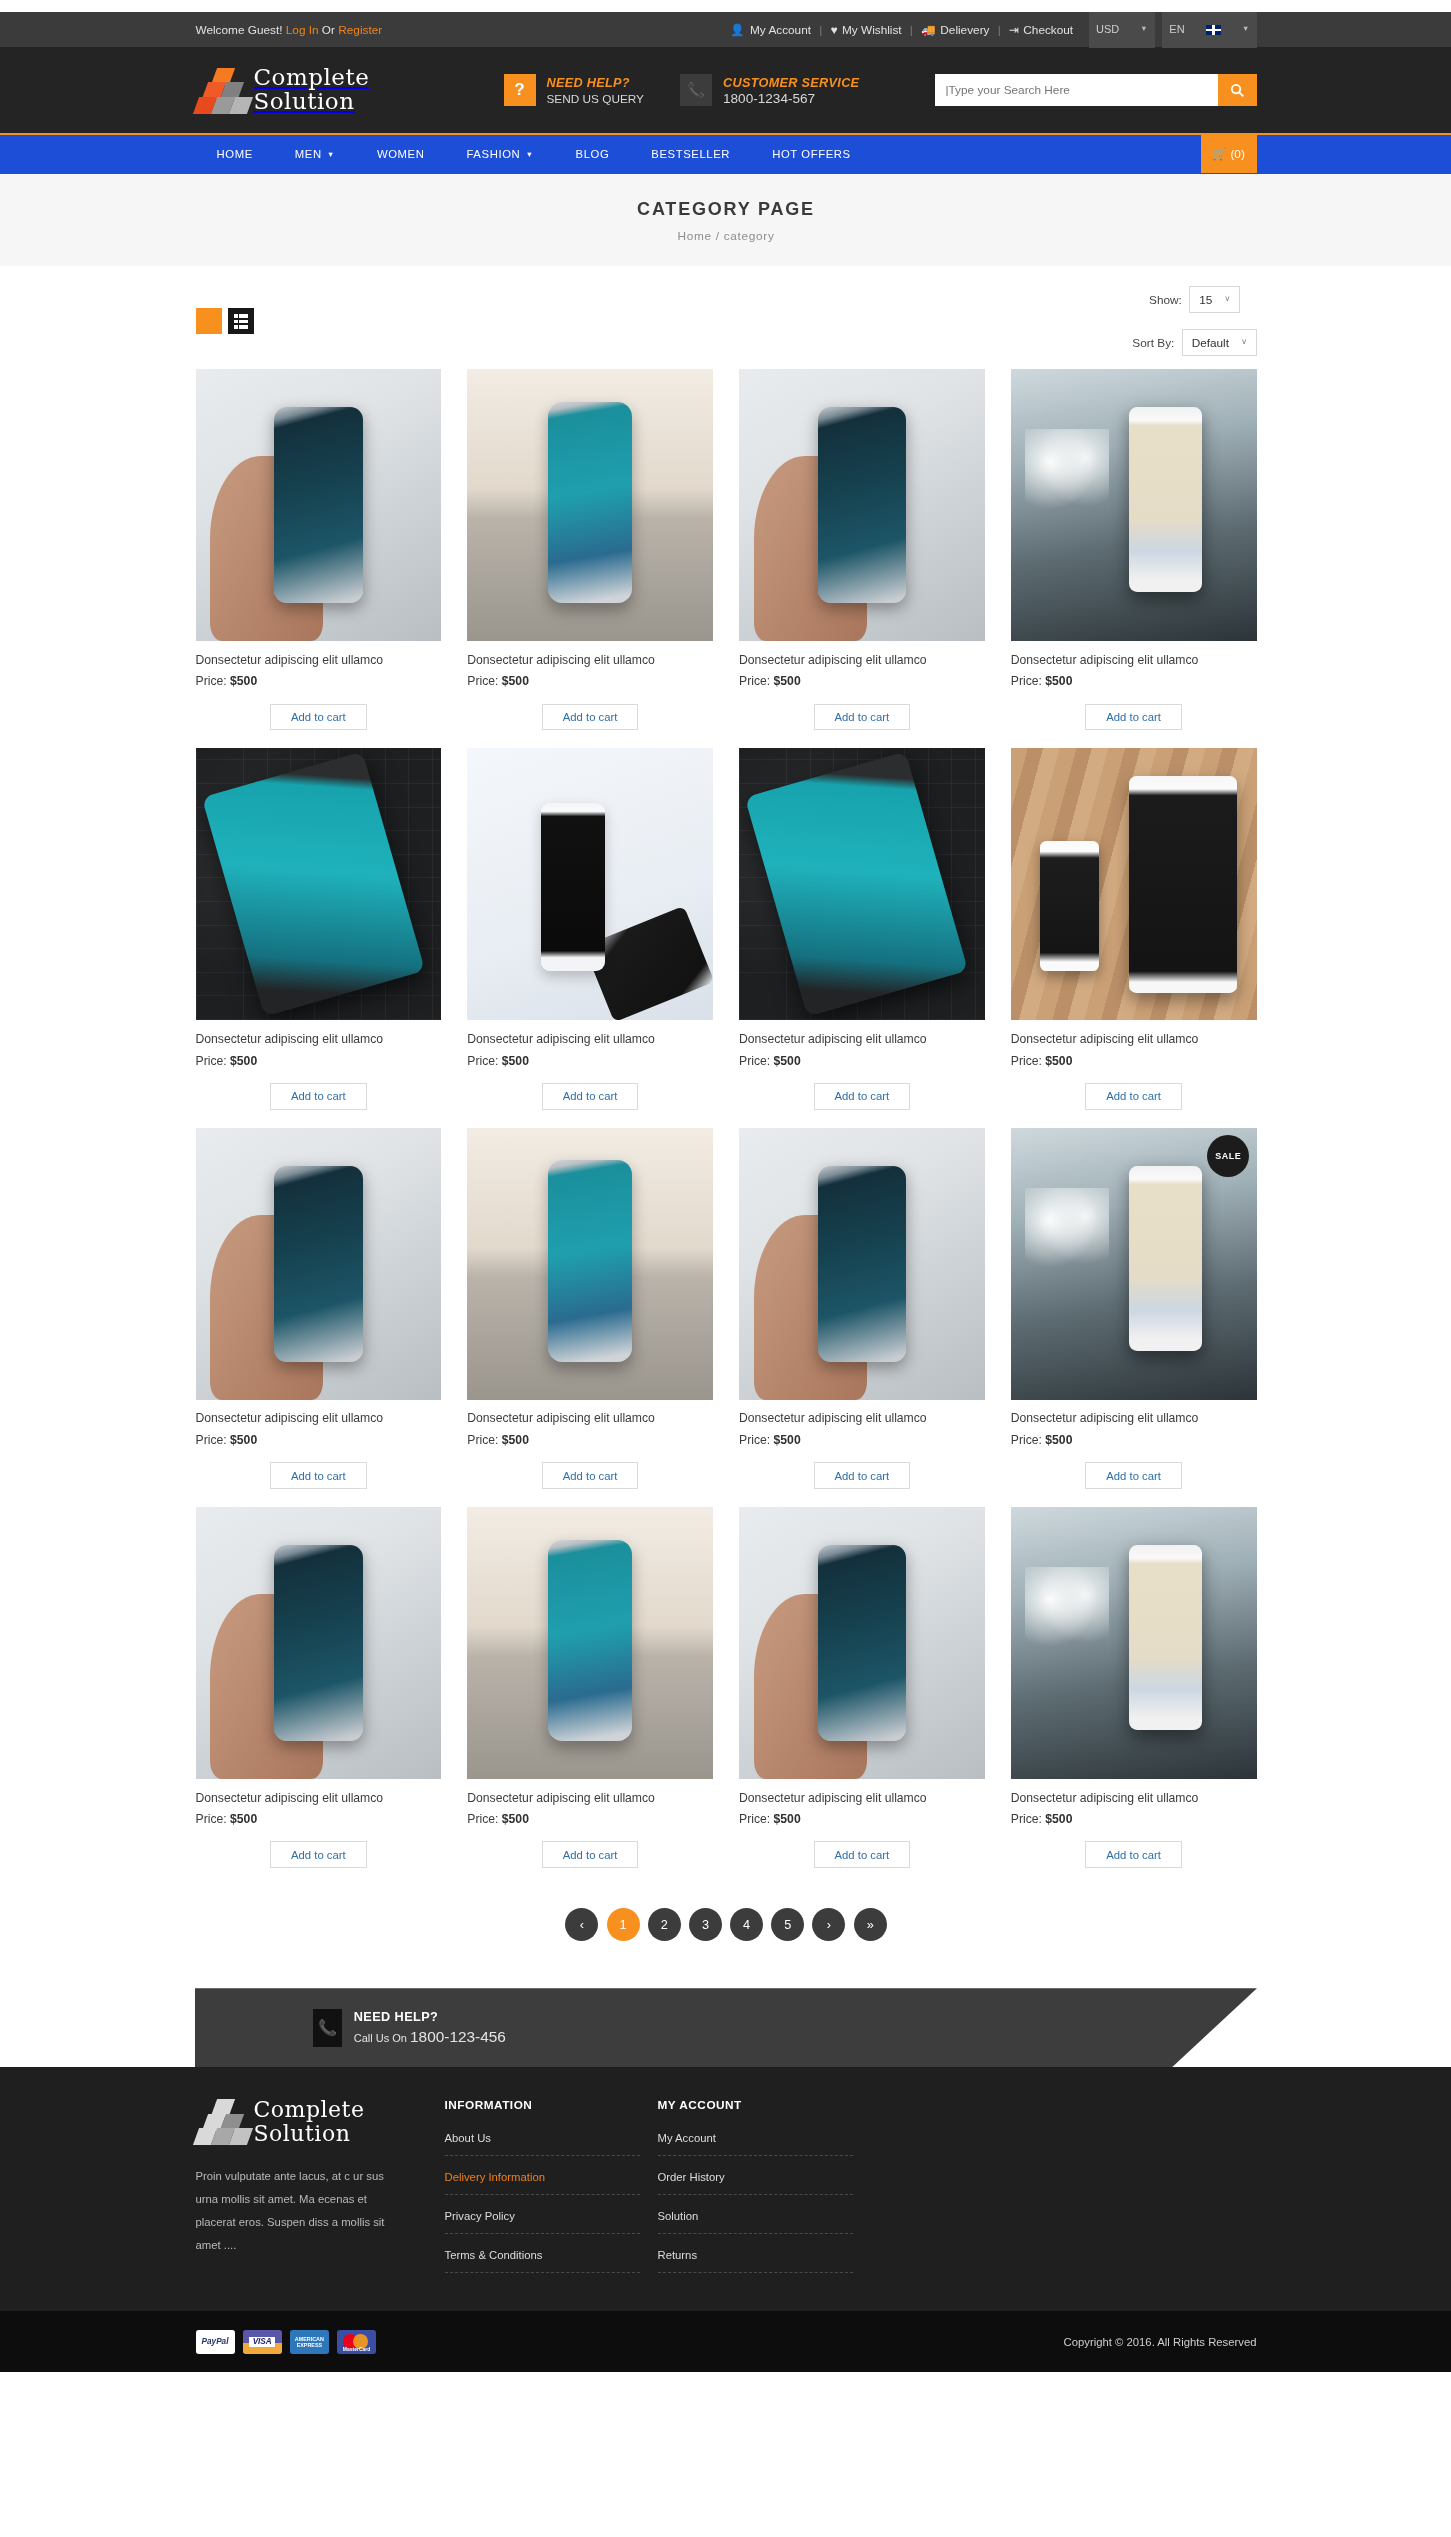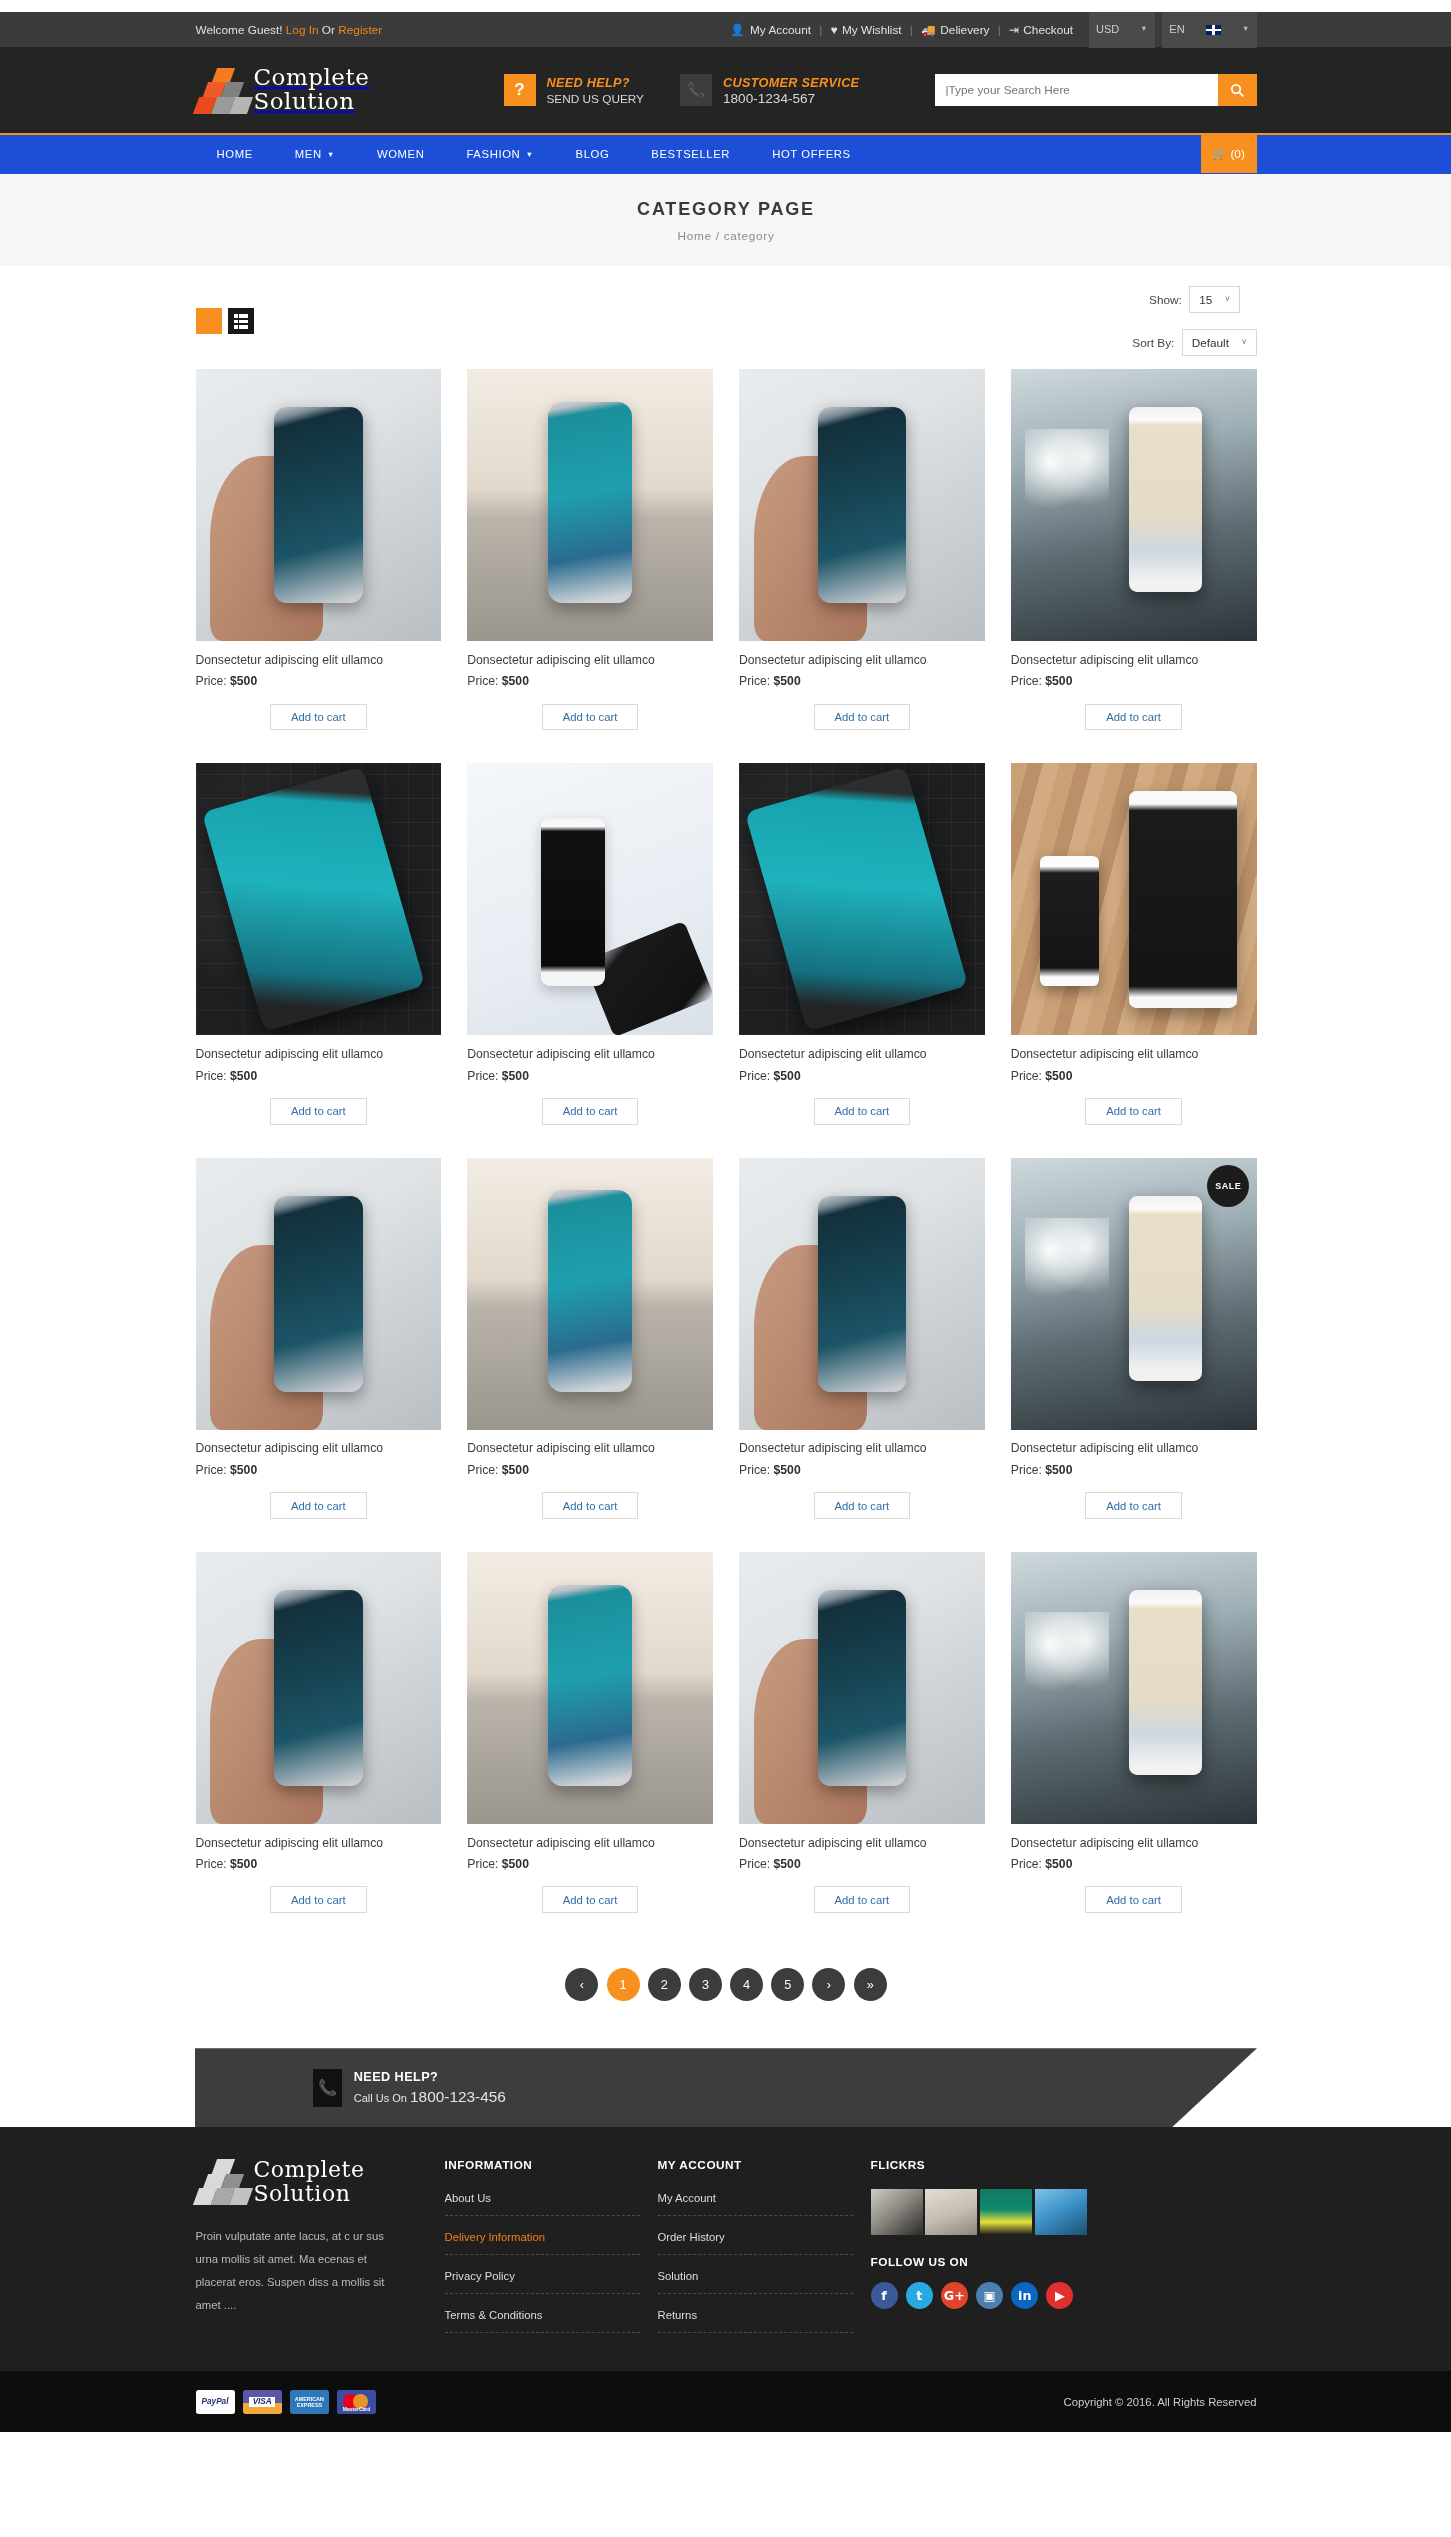--- a/index.html
+++ b/index.html
@@ -125,21 +125,21 @@
     display: flex; align-items: center; gap: 12.7px; font-size: 11.8px; color: #333; cursor: pointer;
     font-family: "Liberation Sans", sans-serif;
   }
   .sel .caret2 { font-size: 8.2px; color: #666; }
 
   
   .grid {
     display: grid; grid-template-columns: repeat(4, 1fr);
     column-gap: 26px; row-gap: 0px;
   }
-  .card { padding-bottom: 33px; }
+  .card { padding-bottom: 18px; }
   .thumb {
     width: 100%; height: 272px; position: relative; overflow: hidden; background: #eee;
   }
   .thumb .ph { width: 100%; height: 100%; display: block; }
   .sale-badge {
     position: absolute; top: 7.3px; right: 7.3px; width: 42px; height: 42px; border-radius: 50%;
     background: #1c1c1c; color: #fff; font-size: 9px; font-weight: bold; letter-spacing: 0.5px;
     display: flex; align-items: center; justify-content: center; z-index: 3;
   }
   .ptitle { font-size: 12.2px; color: #3c3c3c; margin-top: 11.8px; }
@@ -686,38 +686,20 @@
         <div>
           <div class="fhead">MY ACCOUNT</div>
           <ul class="flist">
             <li><a href="#">My Account</a></li>
             <li><a href="#">Order History</a></li>
             <li><a href="#">Solution</a></li>
             <li><a href="#">Returns</a></li>
           </ul>
         </div>
 
-        <div>
-          <div class="fhead">FLICKRS</div>
-          <div class="flickrs">
-            <a href="#" class="fl fl1"></a>
-            <a href="#" class="fl fl2"></a>
-            <a href="#" class="fl fl3"></a>
-            <a href="#" class="fl fl4"></a>
-          </div>
-          <div class="followhead">FOLLOW US ON</div>
-          <div class="socials" id="socials">
-              <a href="#" class="soc" style="background: rgb(59, 89, 152);">f</a>
-              <a href="#" class="soc" style="background: rgb(41, 169, 225);">t</a>
-              <a href="#" class="soc" style="background: rgb(224, 69, 44);">G+</a>
-              <a href="#" class="soc" style="background: rgb(74, 127, 176);">▣</a>
-              <a href="#" class="soc" style="background: rgb(10, 102, 194);">in</a>
-              <a href="#" class="soc" style="background: rgb(224, 47, 47);">▶</a>
-            </div>
-        </div>
 
       </div>
     </div>
   </div>
 
   <div class="bottombar">
     <div class="container">
       <div class="pays">
         <span class="pay pay-paypal">PayPal</span>
         <span class="pay pay-visa">

